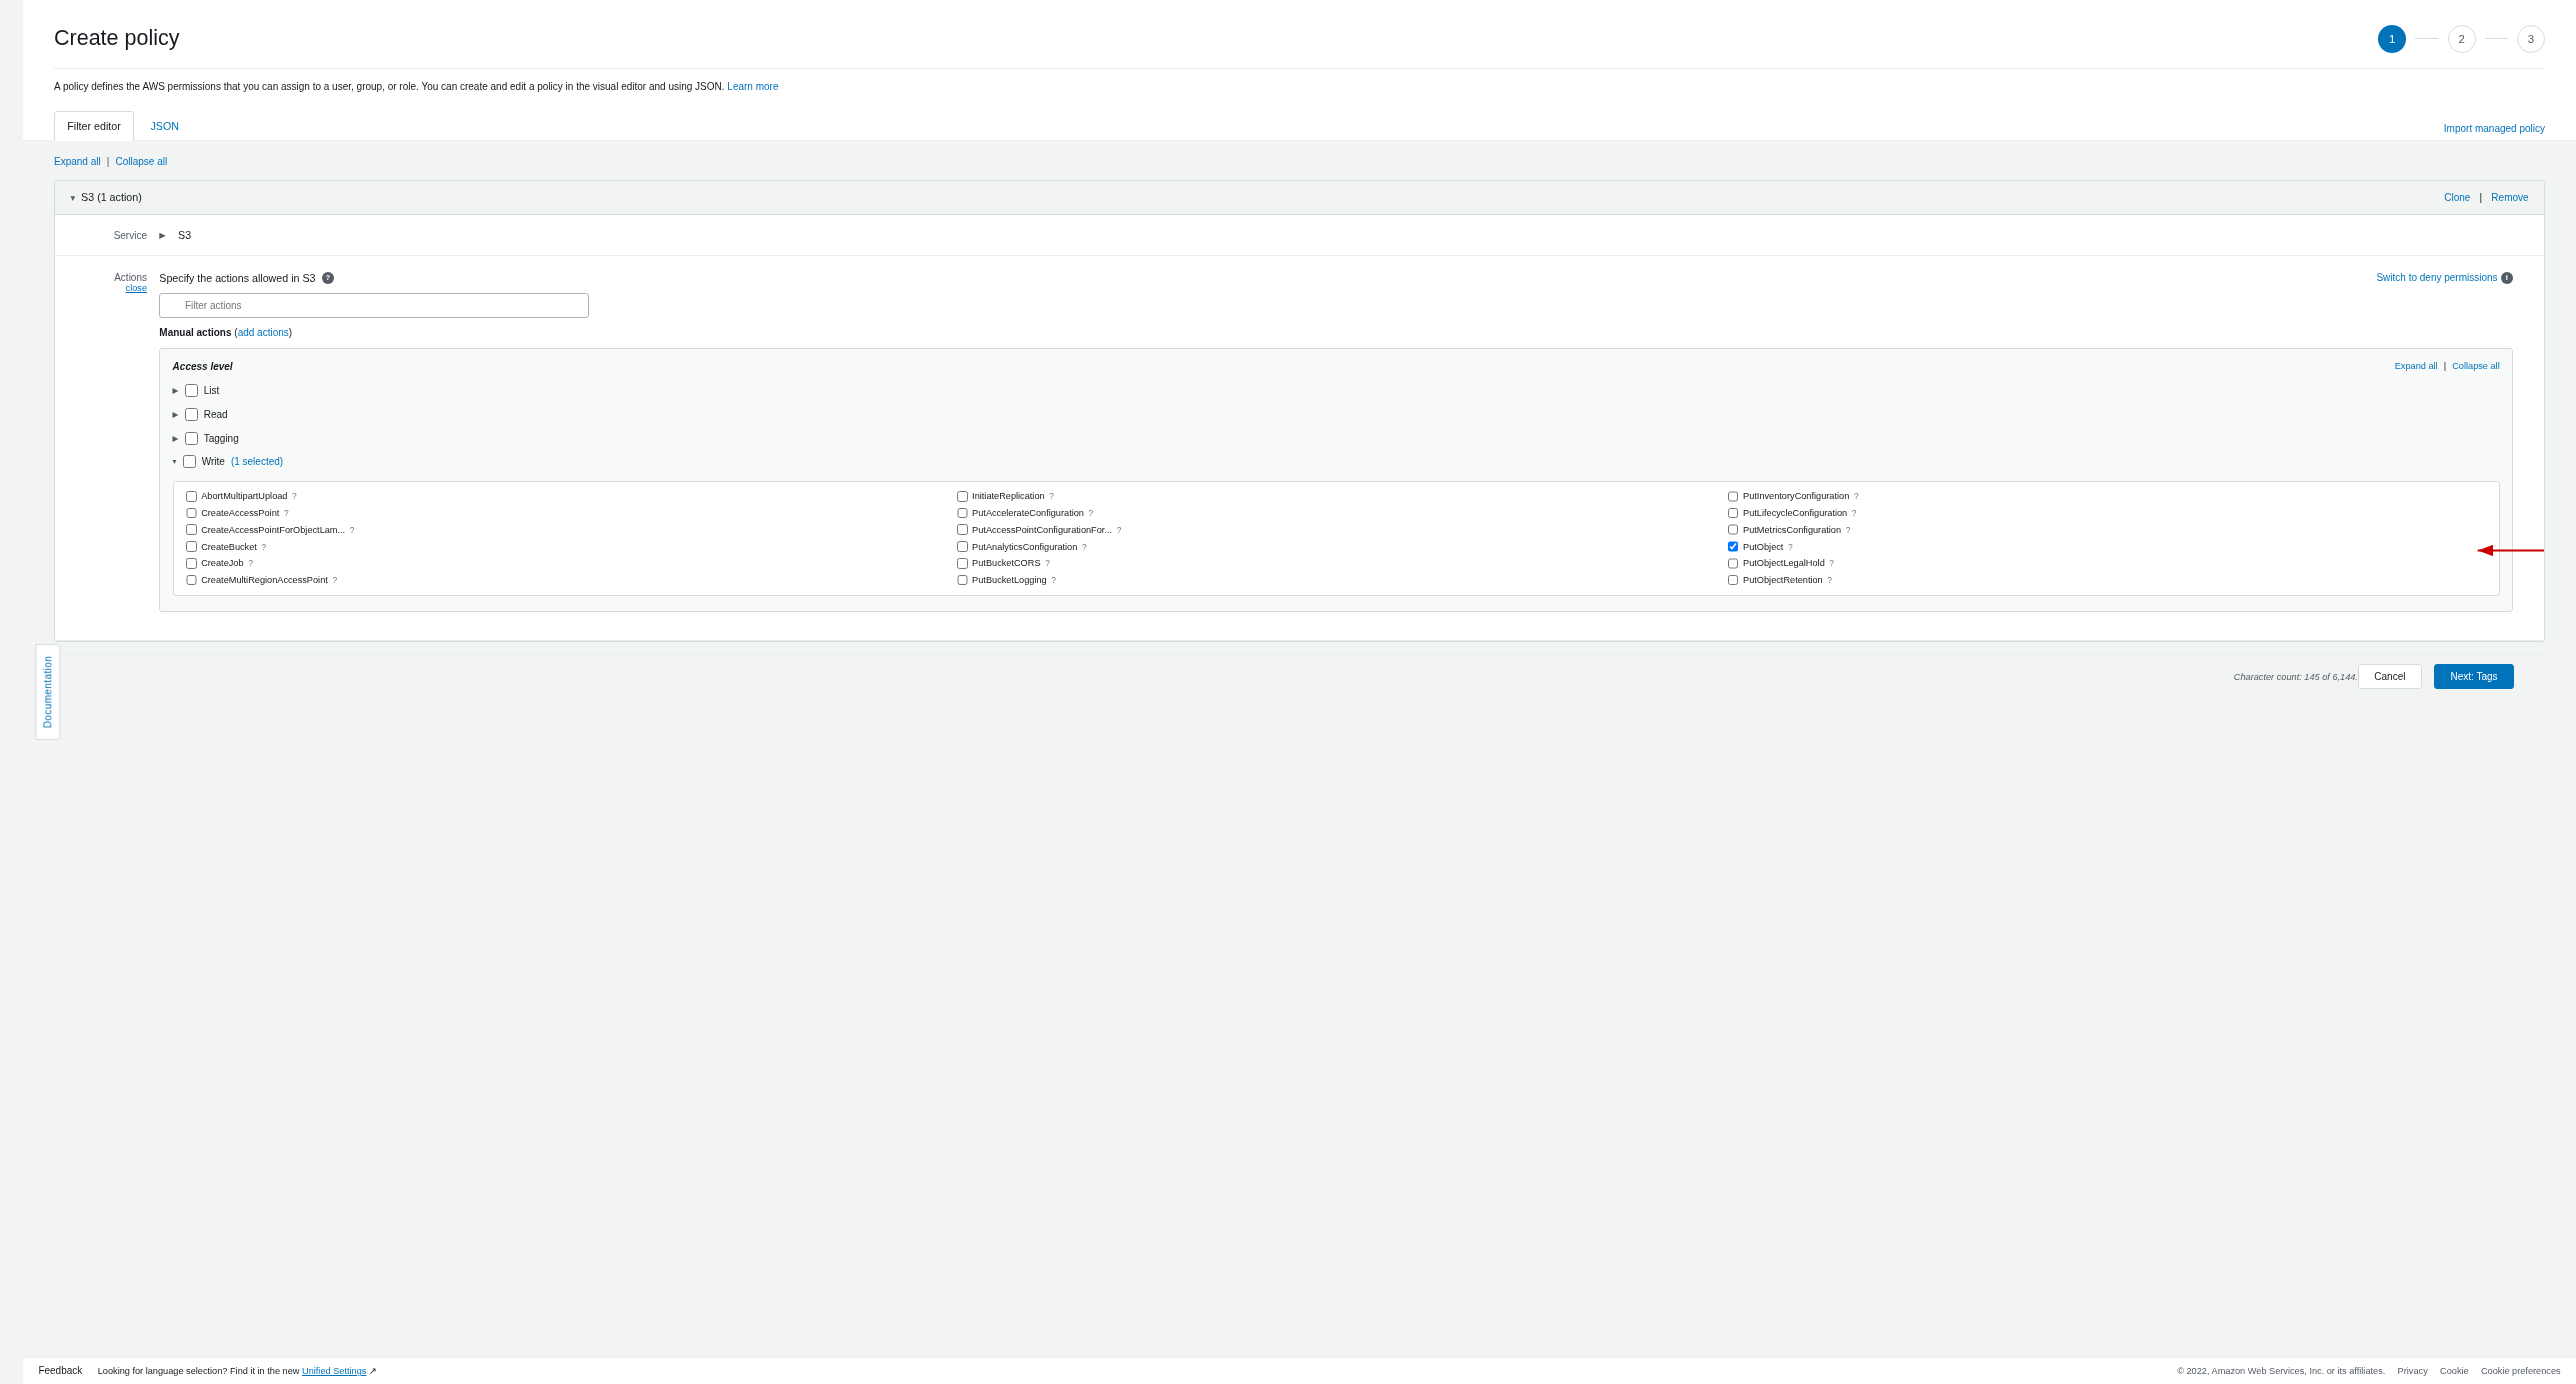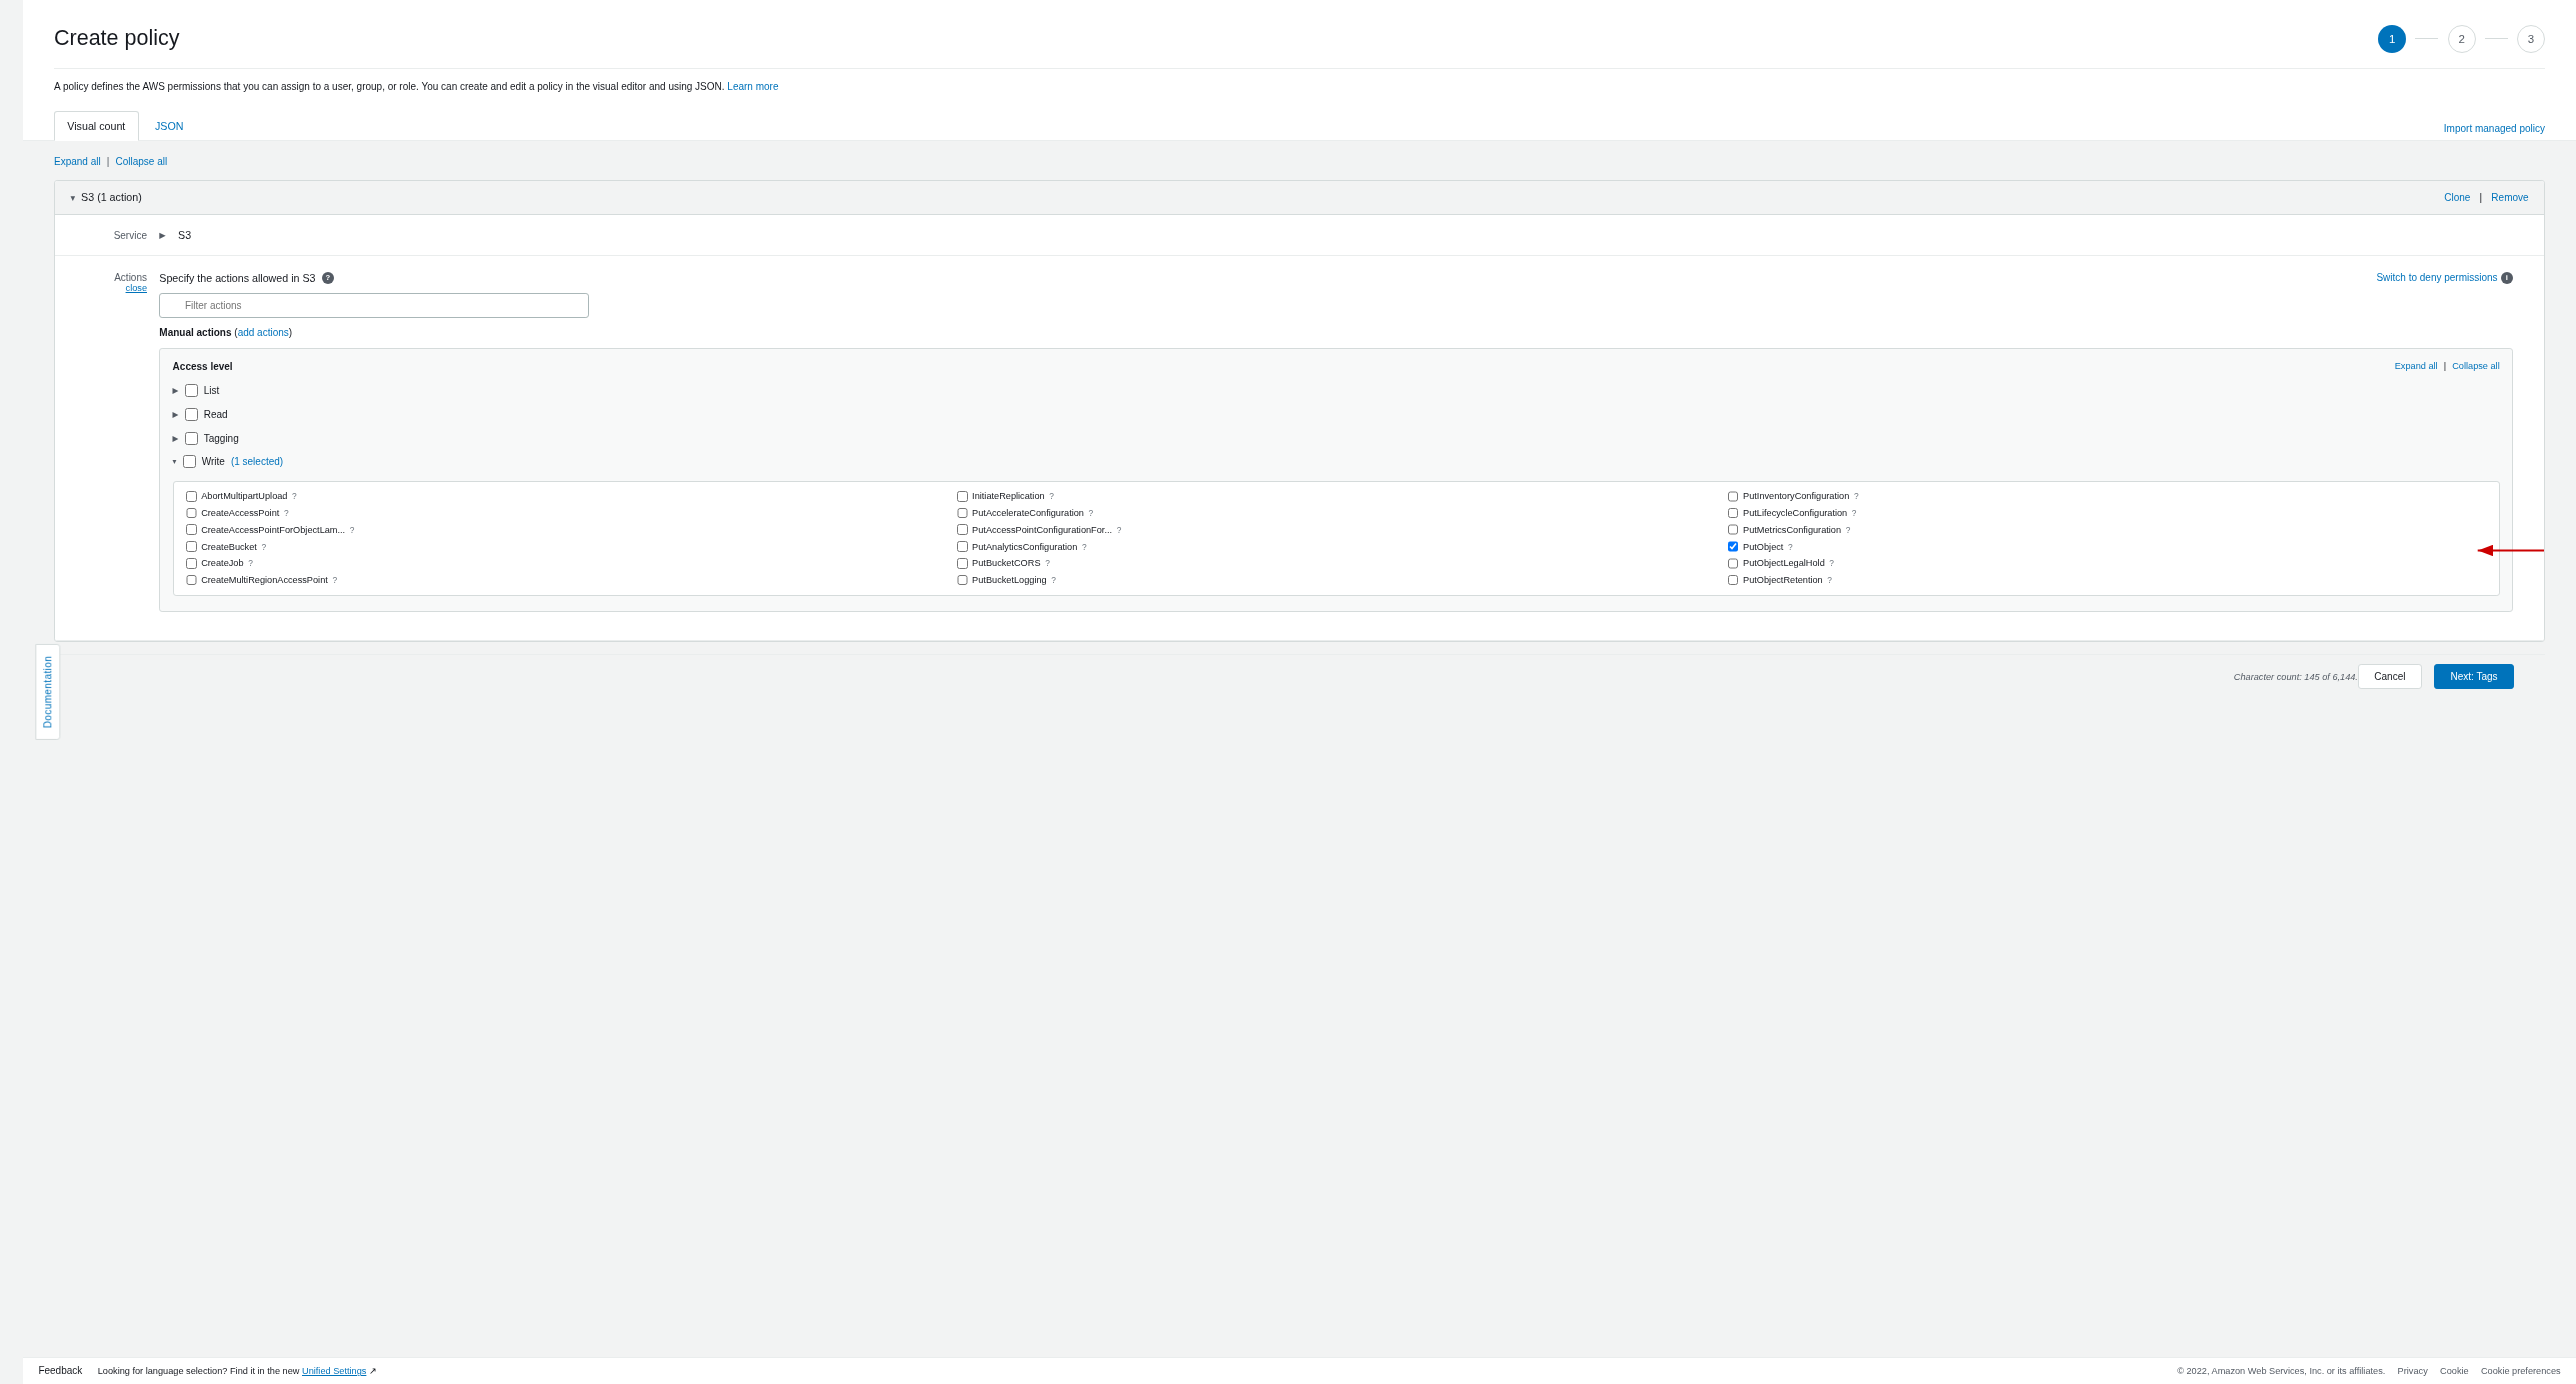--- a/index.html
+++ b/index.html
@@ -369,20 +369,21 @@
     .access-level-header {
       display: flex;
       align-items: center;
       justify-content: space-between;
       margin-bottom: 9.2px;
     }
 
     .access-level-title {
       font-size: 10px;
       font-weight: 600;
+      font-style: italic;
     }
 
     .access-level-expand-row {
       display: flex;
       gap: 6.1px;
       font-size: 9.2px;
     }
 
     .access-level-expand-row a {
       color: #0073bb;
@@ -553,21 +554,21 @@
       </div>
     </div>
 
     <div class="page-description">
       <span>A policy defines the AWS permissions that you can assign to a user, group, or role. You can create and edit a policy in the visual editor and using JSON.</span>
       <a href="#">Learn more</a>
     </div>
 
     <div style="display:flex; justify-content:space-between; align-items:flex-end;">
       <div class="tabs-row">
-        <div class="tab active">Visual count</div>
+        <div class="tab active">Filter editor</div>
         <div class="tab inactive">JSON</div>
       </div>
       <a href="#" class="import-policy-link" style="margin-bottom:6.1px;">Import managed policy</a>
     </div>
   </div>
 
   <div class="content-area">
 
     <div class="expand-collapse-row">
       <a href="#">Expand all</a>

